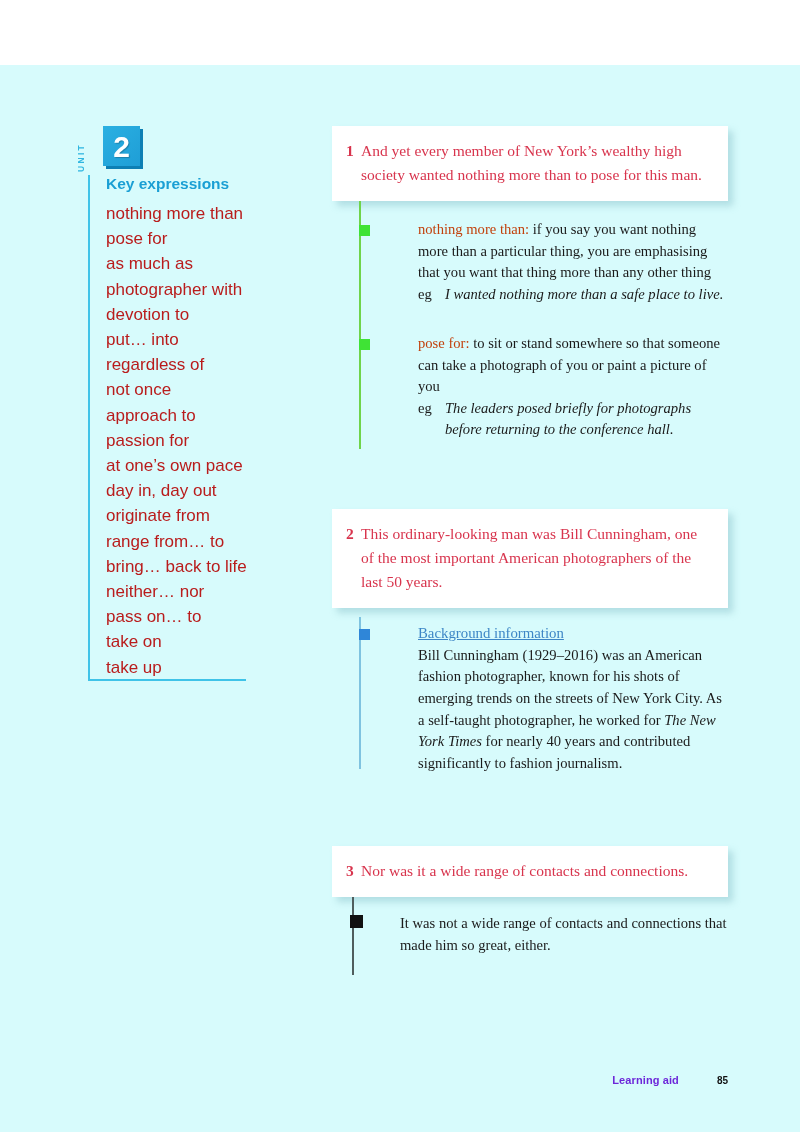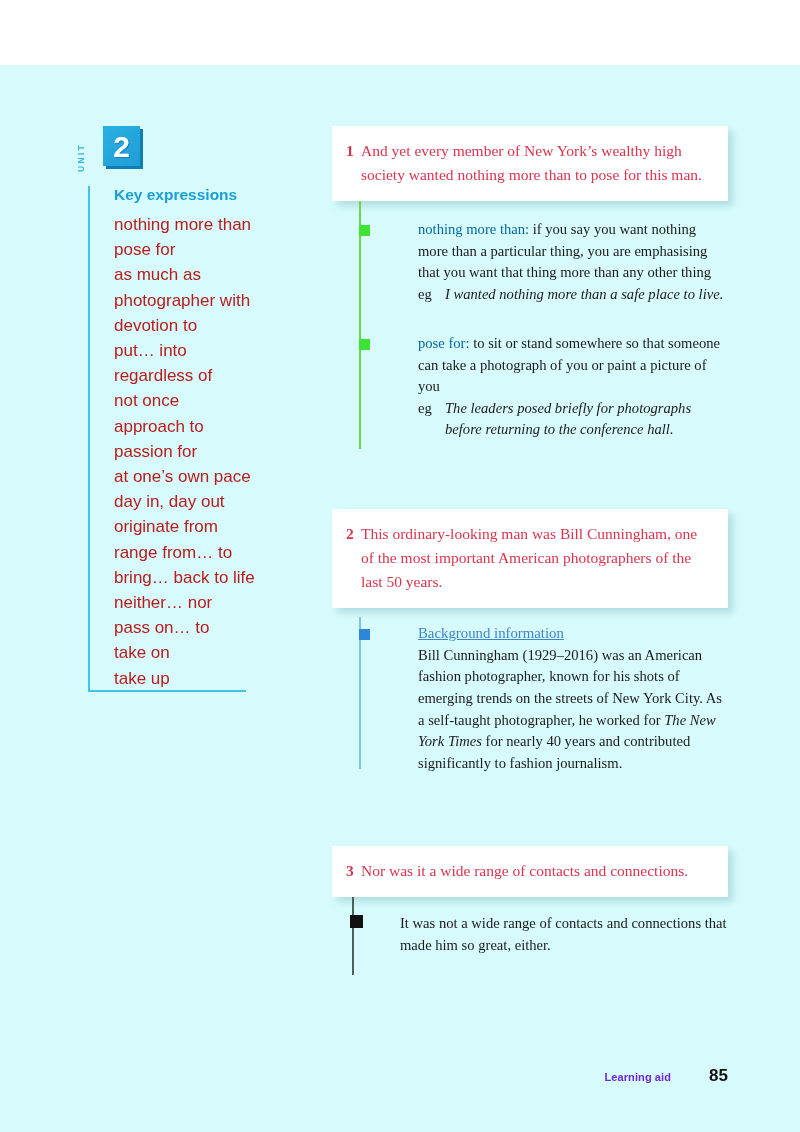--- a/index.html
+++ b/index.html
@@ -78,22 +78,22 @@
     line-height: 41px;
     text-align: center;
     color: #ffffff;
     font-size: 30px;
     font-weight: 700;
     text-shadow: 1px 1px 1px rgba(0,0,0,0.22);
   }
 
   .sidebar-list {
     position: relative;
-    margin-top: 12px;
-    padding-left: 24px;
+    margin-top: 1px;
+    padding-left: 16px;
     border-left: 2px solid #3fc3e8;
   }
   .sidebar-rule-bottom {
     position: absolute;
     left: -2px;
     bottom: -1px;
     width: 158px;
     height: 2px;
     background: #3fc3e8;
   }
@@ -177,21 +177,21 @@
   .note-bullet.blue { background: #2f86d8; }
   .note-bullet.black { background: #111111; }
 
   .note-body {
     font-family: "Liberation Serif", serif;
     font-size: 14.6px;
     line-height: 21.6px;
     color: #1a1a1a;
   }
   .headword {
-    color: #0369a1;
+    color: #c2410c;
   }
   .eg-row {
     display: flex;
     align-items: flex-start;
   }
   .eg-label {
     flex: 0 0 auto;
     width: 27px;
     font-family: "Liberation Serif", serif;
     font-size: 14.6px;
@@ -241,21 +241,21 @@
     display: flex;
     align-items: baseline;
   }
   .footer-label {
     font-size: 11px;
     font-weight: 700;
     color: #6d28d9;
     letter-spacing: 0.1px;
   }
   .footer-page {
-    font-size: 17px;
+    font-size: 10px;
     font-weight: 700;
     color: #111111;
     margin-left: 38px;
     text-align: center;
   }
 </style>
 </head>
 <body>
 
 <div class="page">

